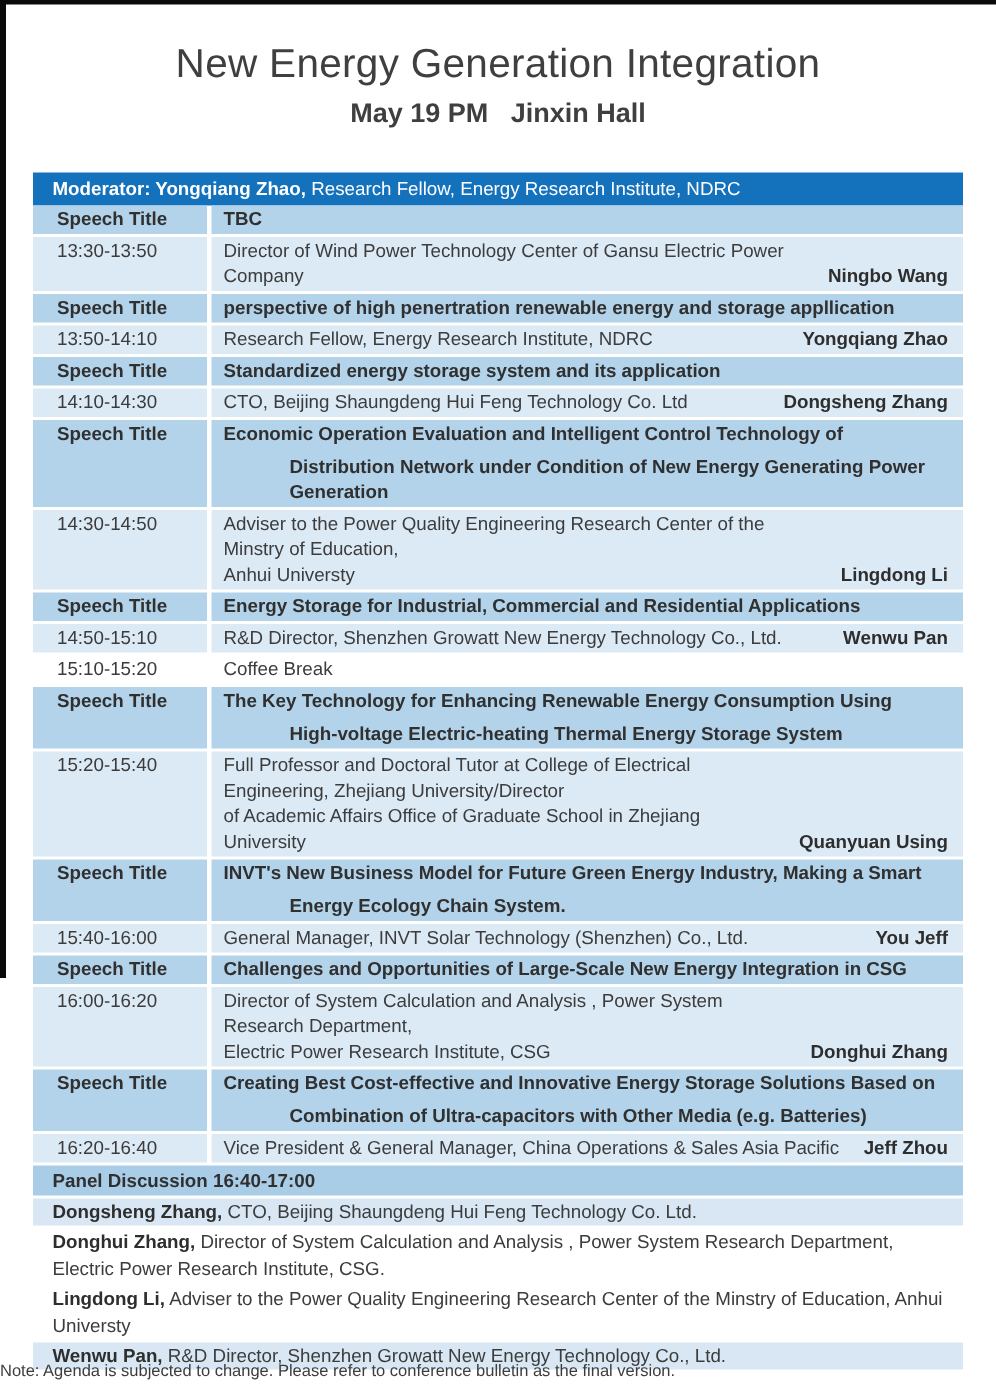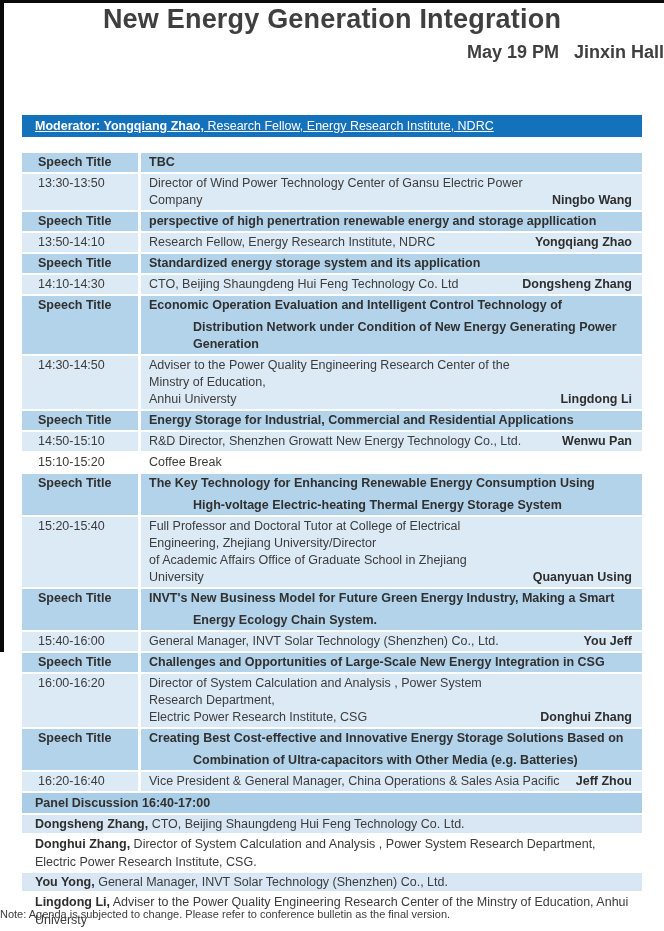--- a/index.html
+++ b/index.html
@@ -3,29 +3,29 @@
 <meta charset="utf-8">
 <style>
   html,body{margin:0;padding:0;background:#ffffff;}
   .page{
     position:relative;width:664px;height:931px;background:#ffffff;overflow:hidden;
     font-family:"Liberation Sans",sans-serif;color:#3c3c3c;
   }
   .edge-top{position:absolute;top:0;left:0;width:664px;height:3px;background:#0a0a0a;}
   .edge-left{position:absolute;top:0;left:0;width:4px;height:652px;background:#0a0a0a;}
   .doc-title{
-    margin-top:4px;text-align:center;font-size:27px;font-weight:bold;color:#3f3f3f;letter-spacing:.2px;
+    margin-top:27px;text-align:center;font-size:27px;font-weight:normal;color:#3f3f3f;letter-spacing:.2px;
   }
   .doc-subtitle{
-    margin-top:7px;text-align:right;font-size:18px;font-weight:bold;color:#3f3f3f;white-space:pre;
+    margin-top:7px;text-align:center;font-size:18px;font-weight:bold;color:#3f3f3f;white-space:pre;
   }
   .agenda{position:absolute;left:22px;top:115px;width:620px;font-size:12.5px;}
   .moderator-bar{
     background:var(--header-blue,#1471bc);color:#ffffff;height:22px;line-height:22px;
-    padding-left:13px;margin-bottom:16px;white-space:nowrap;overflow:hidden;text-decoration:underline;
+    padding-left:13px;margin-bottom:0;white-space:nowrap;overflow:hidden;
   }
   .moderator-bar .b{font-weight:bold;}
   .row{display:flex;margin-bottom:2px;}
   .c1{
     flex:none;width:116px;box-sizing:border-box;padding:1px 2px 1px 16px;
     line-height:17px;margin-right:3px;
   }
   .c2{flex:1;box-sizing:border-box;padding:1px 10px 1px 8px;min-width:0;}
   .r-title .c1{background:var(--title-blue,#b3d3ea);font-weight:bold;color:#303030;}
   .r-title .c2{background:var(--title-blue,#b3d3ea);font-weight:bold;color:#303030;}
@@ -196,20 +196,19 @@
             <span class="name">Jeff Zhou</span>
           </div>
         </div>
       </div>
 
     <div class="panel-header">Panel Discussion 16:40-17:00</div>
 
     <div id="panel-items">
         <div class="panel-item shade"><span class="b">Dongsheng Zhang,</span><span> CTO, Beijing Shaungdeng Hui Feng Technology Co. Ltd.</span></div>
         <div class="panel-item"><span class="b">Donghui Zhang,</span><span> Director of System Calculation and Analysis , Power System Research Department, Electric Power Research Institute, CSG.</span></div>
-        <div class="panel-item shade"><span class="b">You Yong,</span><span> General Manager, INVT Solar Technology (Shenzhen) Co., Ltd.</span></div>
         <div class="panel-item"><span class="b">Lingdong Li,</span><span> Adviser to the Power Quality Engineering Research Center of the Minstry of Education, Anhui Universty</span></div>
         <div class="panel-item shade"><span class="b">Wenwu Pan,</span><span> R&amp;D Director, Shenzhen Growatt New Energy Technology Co., Ltd.</span></div>
       </div>
   </div>
 
   <div class="doc-note">Note: Agenda is subjected to change. Please refer to conference bulletin as the final version.</div>
 </div>
 
 </body></html>

